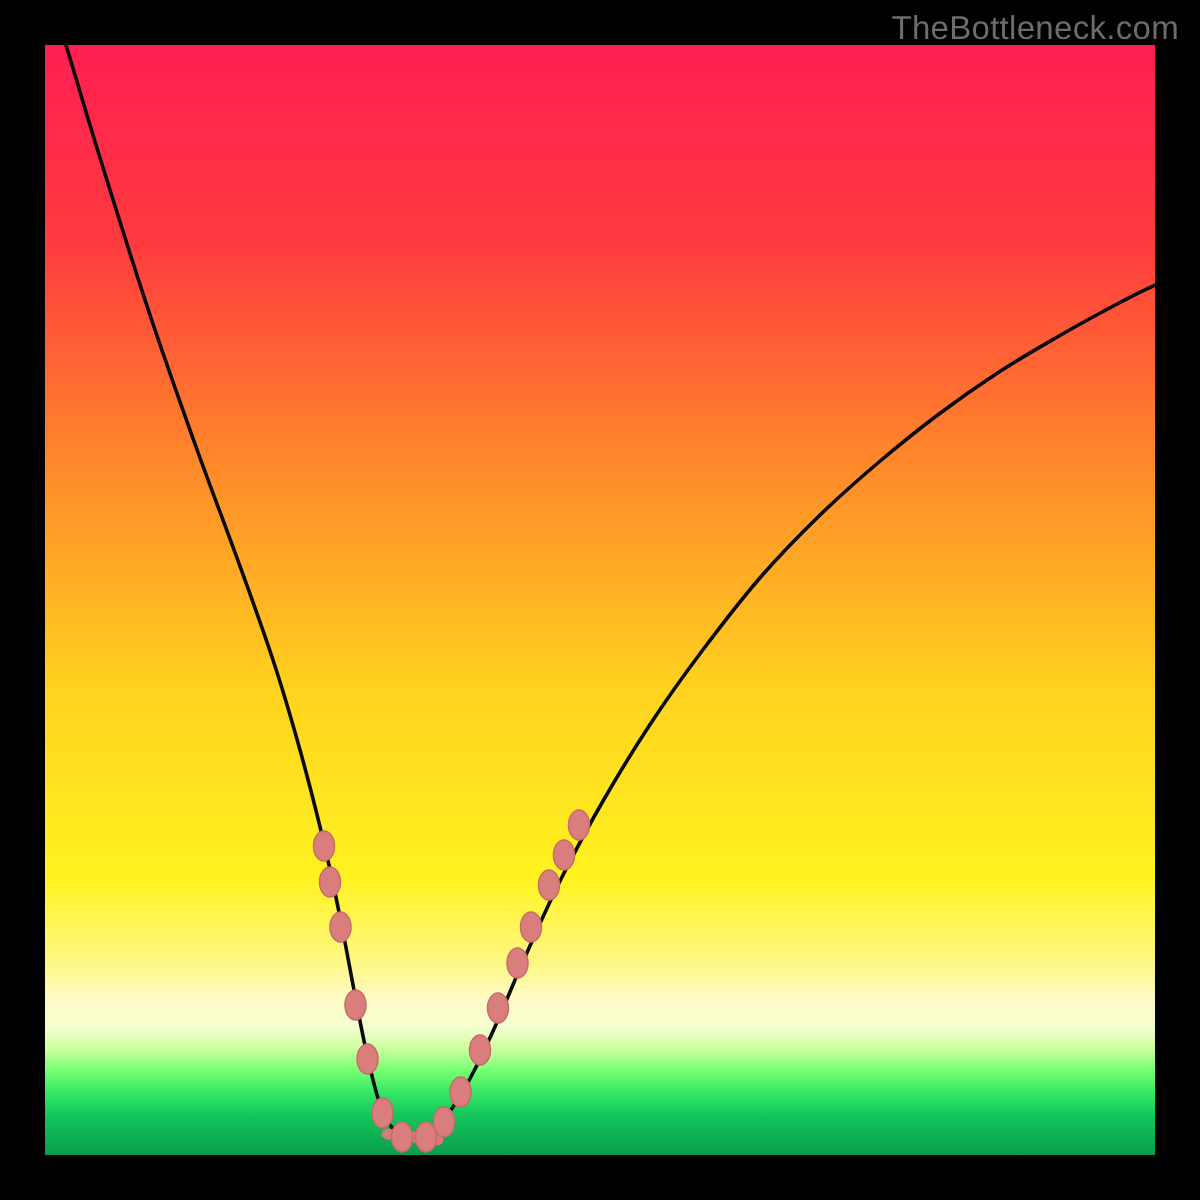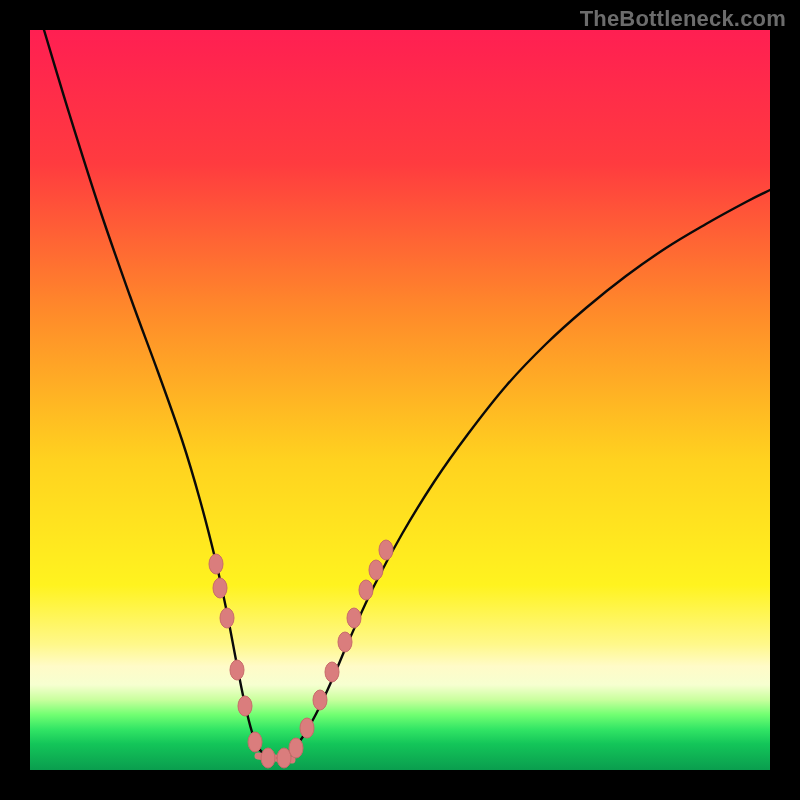--- a/index.html
+++ b/index.html
@@ -25,21 +25,21 @@
     top: 0;
     width: 100%;
     height: 100%;
   }
   .watermark {
     position: absolute;
     top: 6px;
     right: 14px;
     color: #6c6c6c;
     font-size: 22px;
-    font-weight: 700;
+    font-weight: 400;
     letter-spacing: 0.2px;
     user-select: none;
   }
   svg.curves {
     position: absolute;
     left: 0;
     top: 0;
   }
 </style>
 </head>

